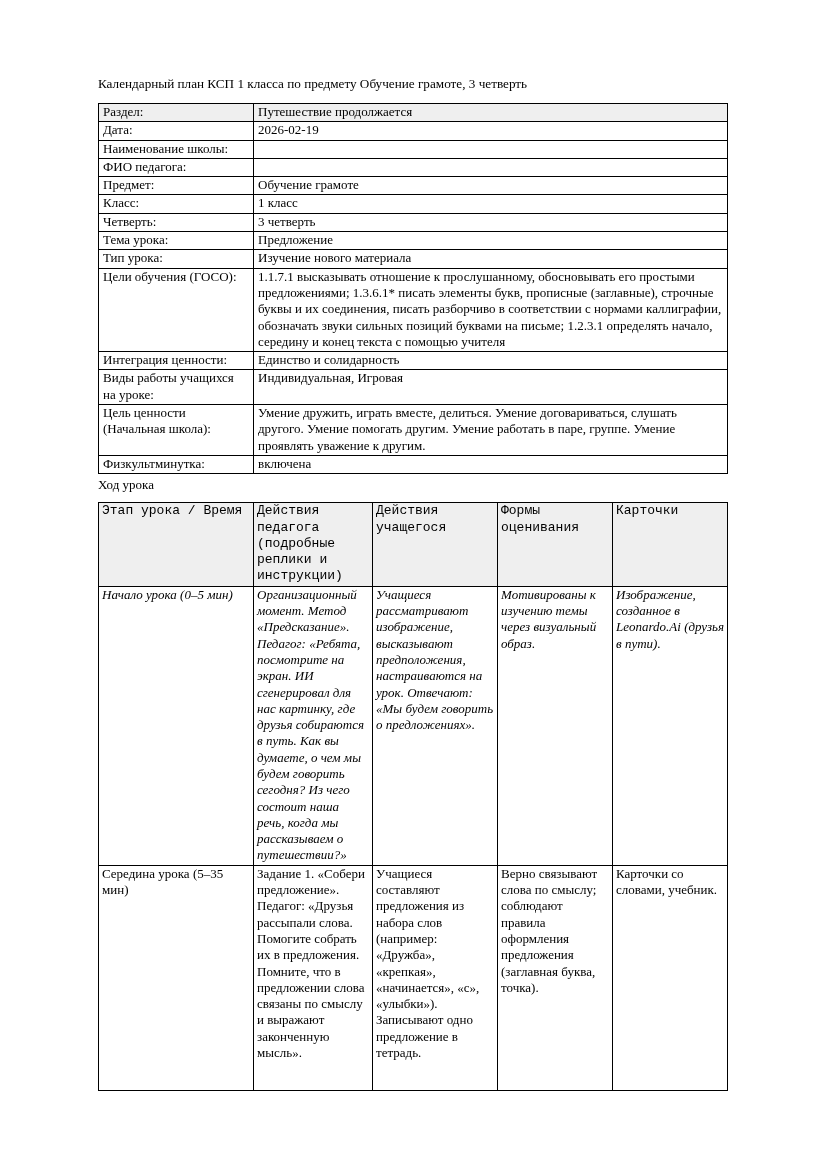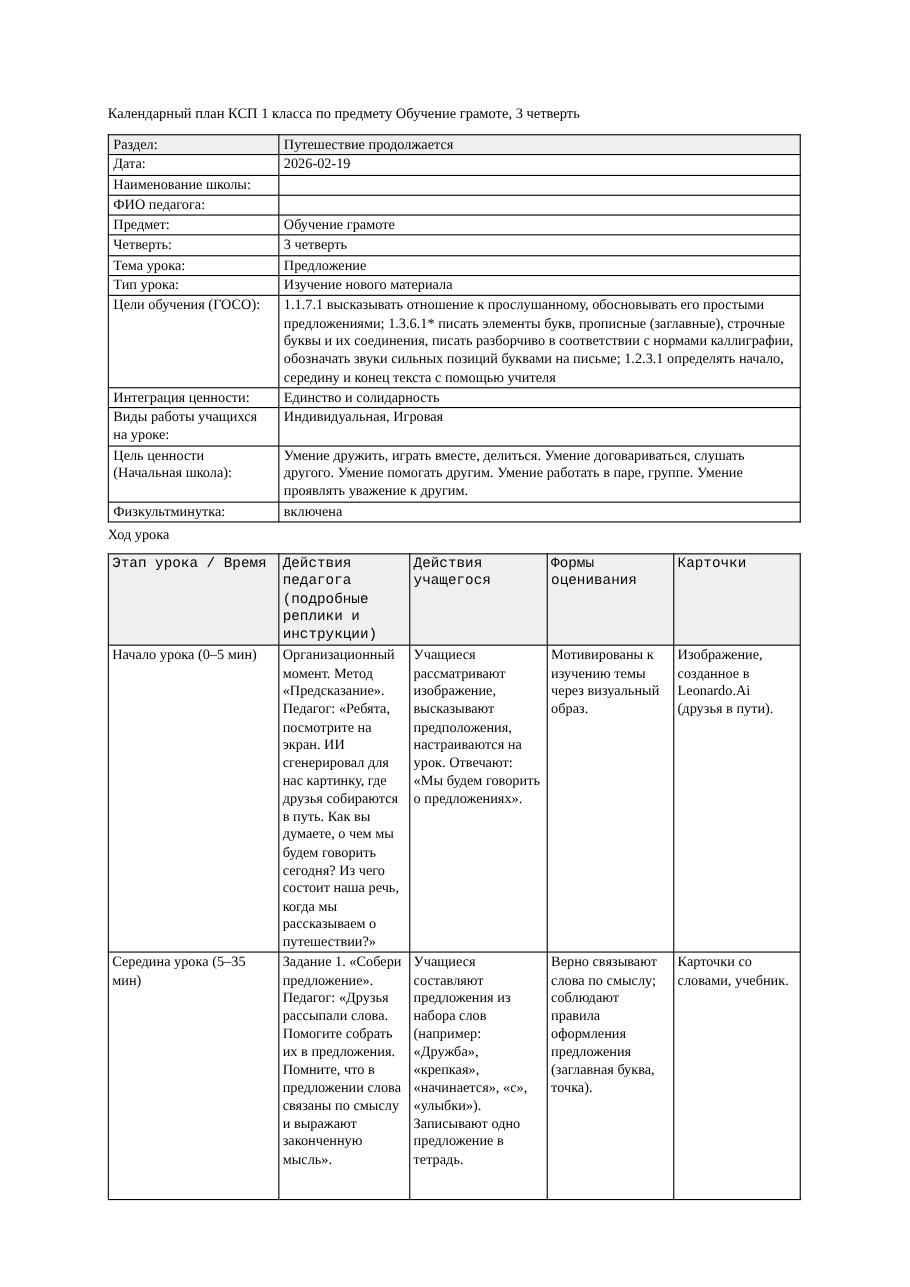--- a/index.html
+++ b/index.html
@@ -12,21 +12,21 @@
     height: 1170px;
     font-family: "Liberation Serif", "DejaVu Serif", serif;
     font-size: 13px;
     color: #000;
     overflow: hidden;
   }
   .page {
     box-sizing: border-box;
     width: 696px;
     height: 1170px;
-    padding: 95px 100px 0 98px;
+    padding: 76px 100px 0 98px;
   }
   .doc-title {
     font-size: 13.2px;
     line-height: 16px;
     margin-bottom: 11px;
     white-space: nowrap;
   }
   table {
     border-collapse: collapse;
     table-layout: fixed;
@@ -47,21 +47,21 @@
   .shaded td, .shaded th {
     background: #efefef;
     margin-left: 47px;
   }
   .section-heading {
     line-height: 16px;
     margin-top: 3px;
     margin-bottom: 9px;
   }
   .lesson-table thead tr { height: 60px; font-family: Liberation Mono, monospace; }
-  .lesson-table tbody tr.stage-row-0 { height: 273px; }
+  .lesson-table tbody tr.stage-row-0 { height: 273px; font-style: italic; }
   .lesson-table tbody tr.stage-row-1 { height: 225px; }
 </style>
 </head>
 <body>
 
 <div class="page">
 
   <div class="doc-title">Календарный план КСП 1 класса по предмету Обучение грамоте, 3 четверть</div>
 
   <table class="info-table">
@@ -82,20 +82,24 @@
         <td>Наименование школы:</td>
         <td></td>
       </tr>
       <tr>
         <td>ФИО педагога:</td>
         <td></td>
       </tr>
       <tr>
         <td>Предмет:</td>
         <td>Обучение грамоте</td>
+      </tr>
+      <tr>
+        <td>Класс:</td>
+        <td>1 класс</td>
       </tr>
       <tr>
         <td>Четверть:</td>
         <td>3 четверть</td>
       </tr>
       <tr>
         <td>Тема урока:</td>
         <td>Предложение</td>
       </tr>
       <tr>

